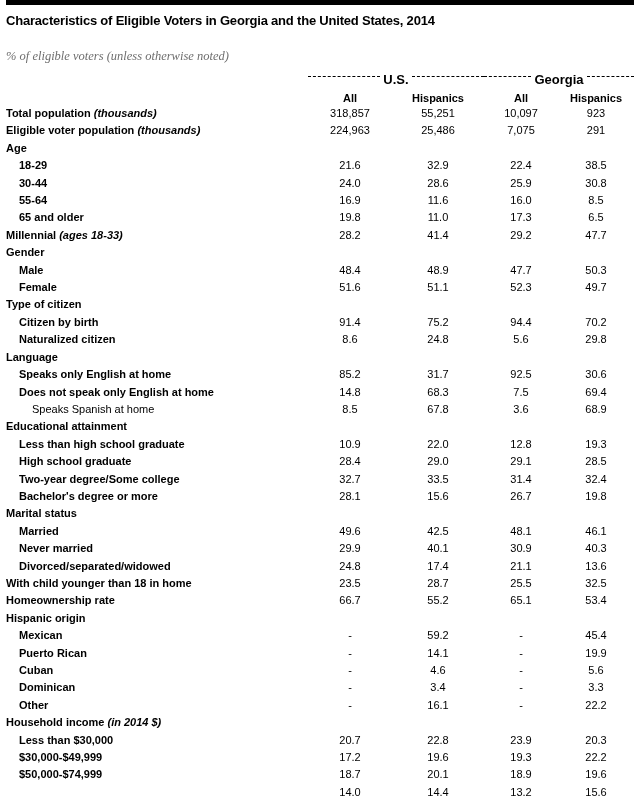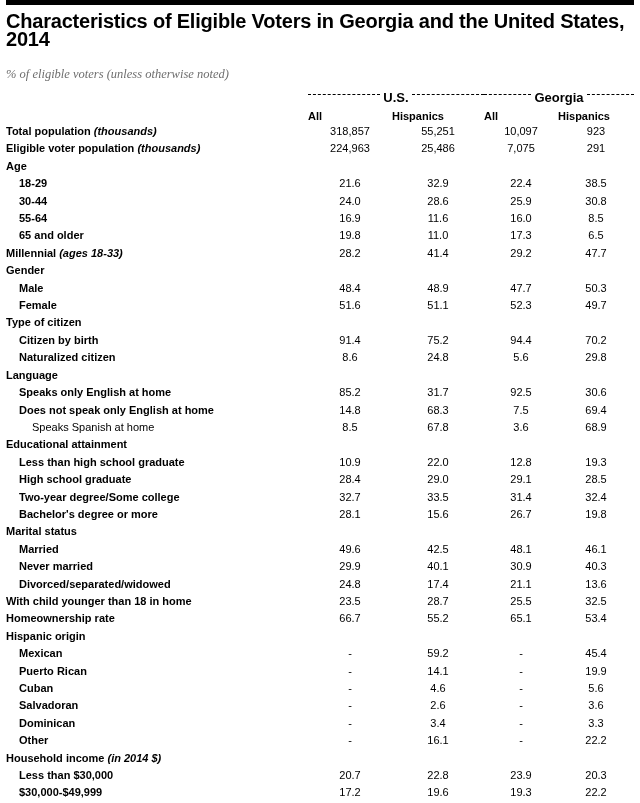--- a/index.html
+++ b/index.html
@@ -21,21 +21,21 @@
     box-sizing: border-box;
     padding: 0 6px;
   }
   .top-rule {
     height: 5px;
     background: #000000;
     margin: 0 0 0 0;
     width: 628px;
   }
   .title {
-    font-size: 20px;
+    font-size: 13px;
     font-weight: bold;
     letter-spacing: -0.2px;
     margin-top: 7px;
     line-height: 18px;
     color: #000;
   }
   .subtitle {
     font-family: "Liberation Serif", serif;
     font-style: italic;
     font-size: 12.5px;
@@ -88,21 +88,21 @@
   .grp .gname {
     flex: 0 0 auto;
     white-space: nowrap;
     padding: 0 1px;
   }
   .grp-spacer { }
 
   .colhead {
     font-size: 11px;
     font-weight: bold;
-    text-align: left;
+    text-align: center;
     height: 16px;
     padding-bottom: 1px;
   }
 
   tr.row { height: 17.4px; }
   tr.row td { height: 17.4px; line-height: 17.4px; }
 
   td.label       { text-align: left; white-space: nowrap; }
   td.num         { text-align: center; white-space: nowrap; font-size: 11px; }
 
@@ -383,27 +383,20 @@
           <td class="num">19.9</td>
         </tr>
         <tr class="row">
           <td class="label"><span class="lbl-plain">Cuban</span></td>
           <td class="num">-</td>
           <td class="num">4.6</td>
           <td class="num">-</td>
           <td class="num">5.6</td>
         </tr>
         <tr class="row">
-          <td class="label"><span class="lbl-plain">Salvadoran</span></td>
-          <td class="num">-</td>
-          <td class="num">2.6</td>
-          <td class="num">-</td>
-          <td class="num">3.6</td>
-        </tr>
-        <tr class="row">
           <td class="label"><span class="lbl-plain">Dominican</span></td>
           <td class="num">-</td>
           <td class="num">3.4</td>
           <td class="num">-</td>
           <td class="num">3.3</td>
         </tr>
         <tr class="row">
           <td class="label"><span class="lbl-plain">Other</span></td>
           <td class="num">-</td>
           <td class="num">16.1</td>

